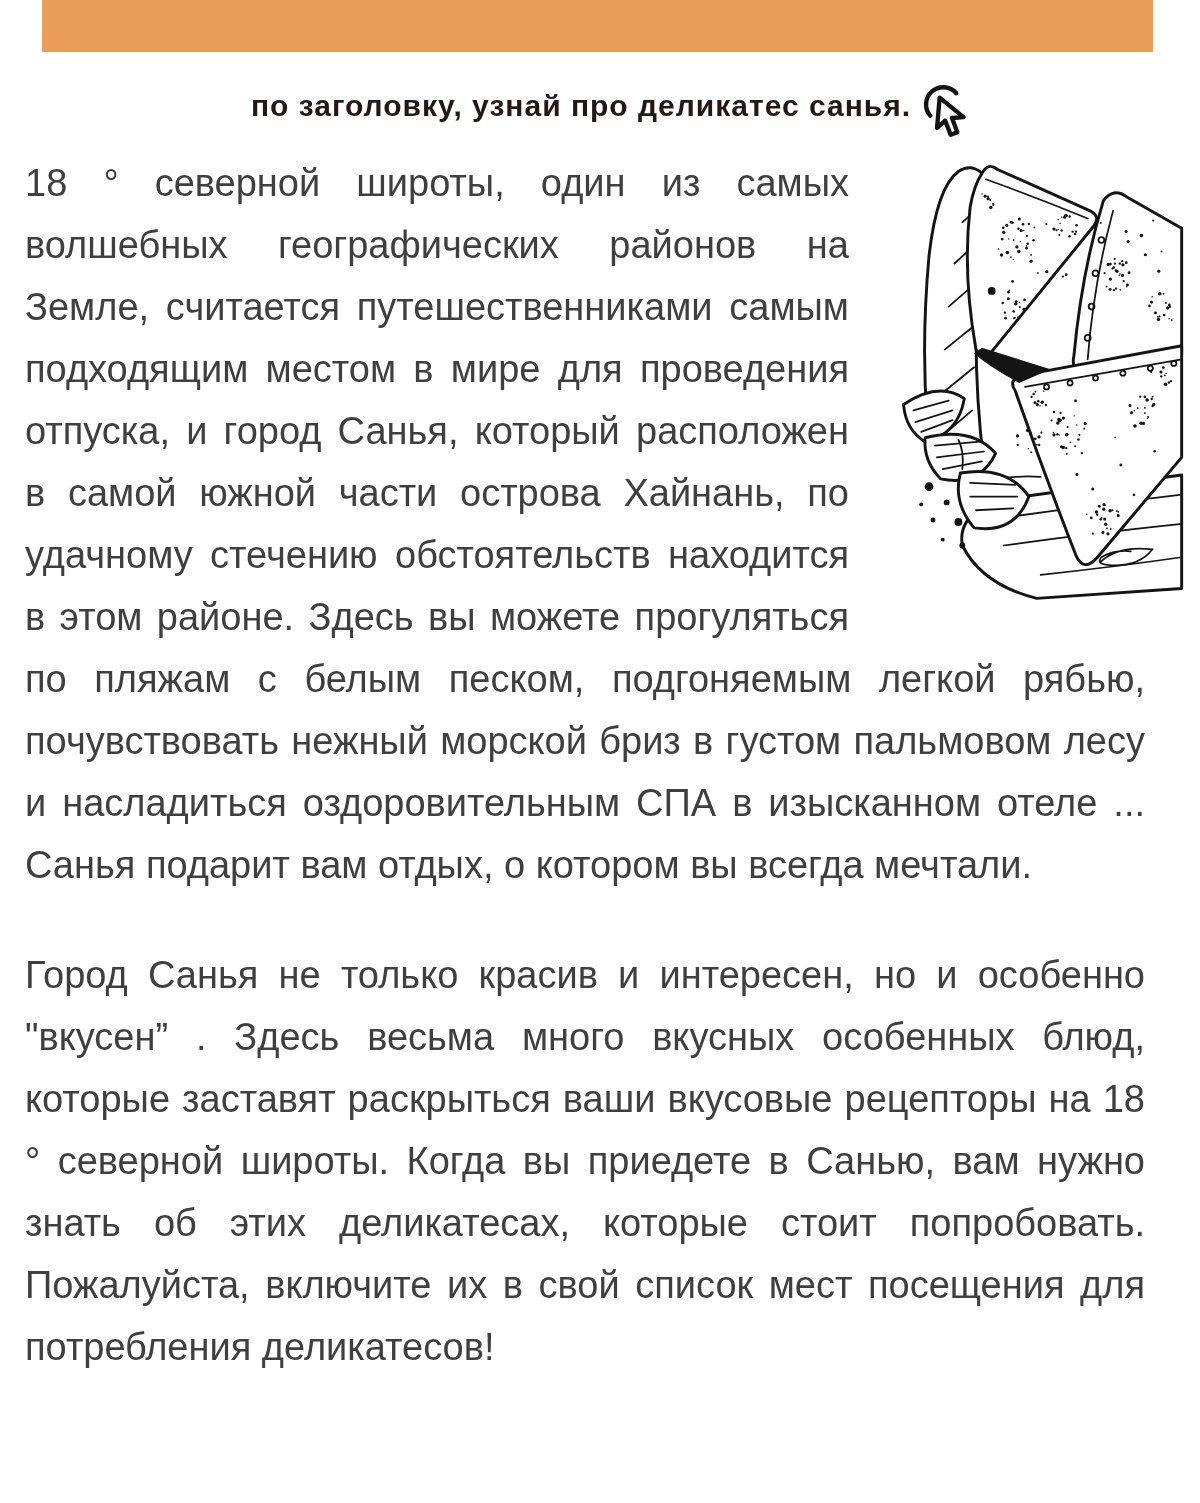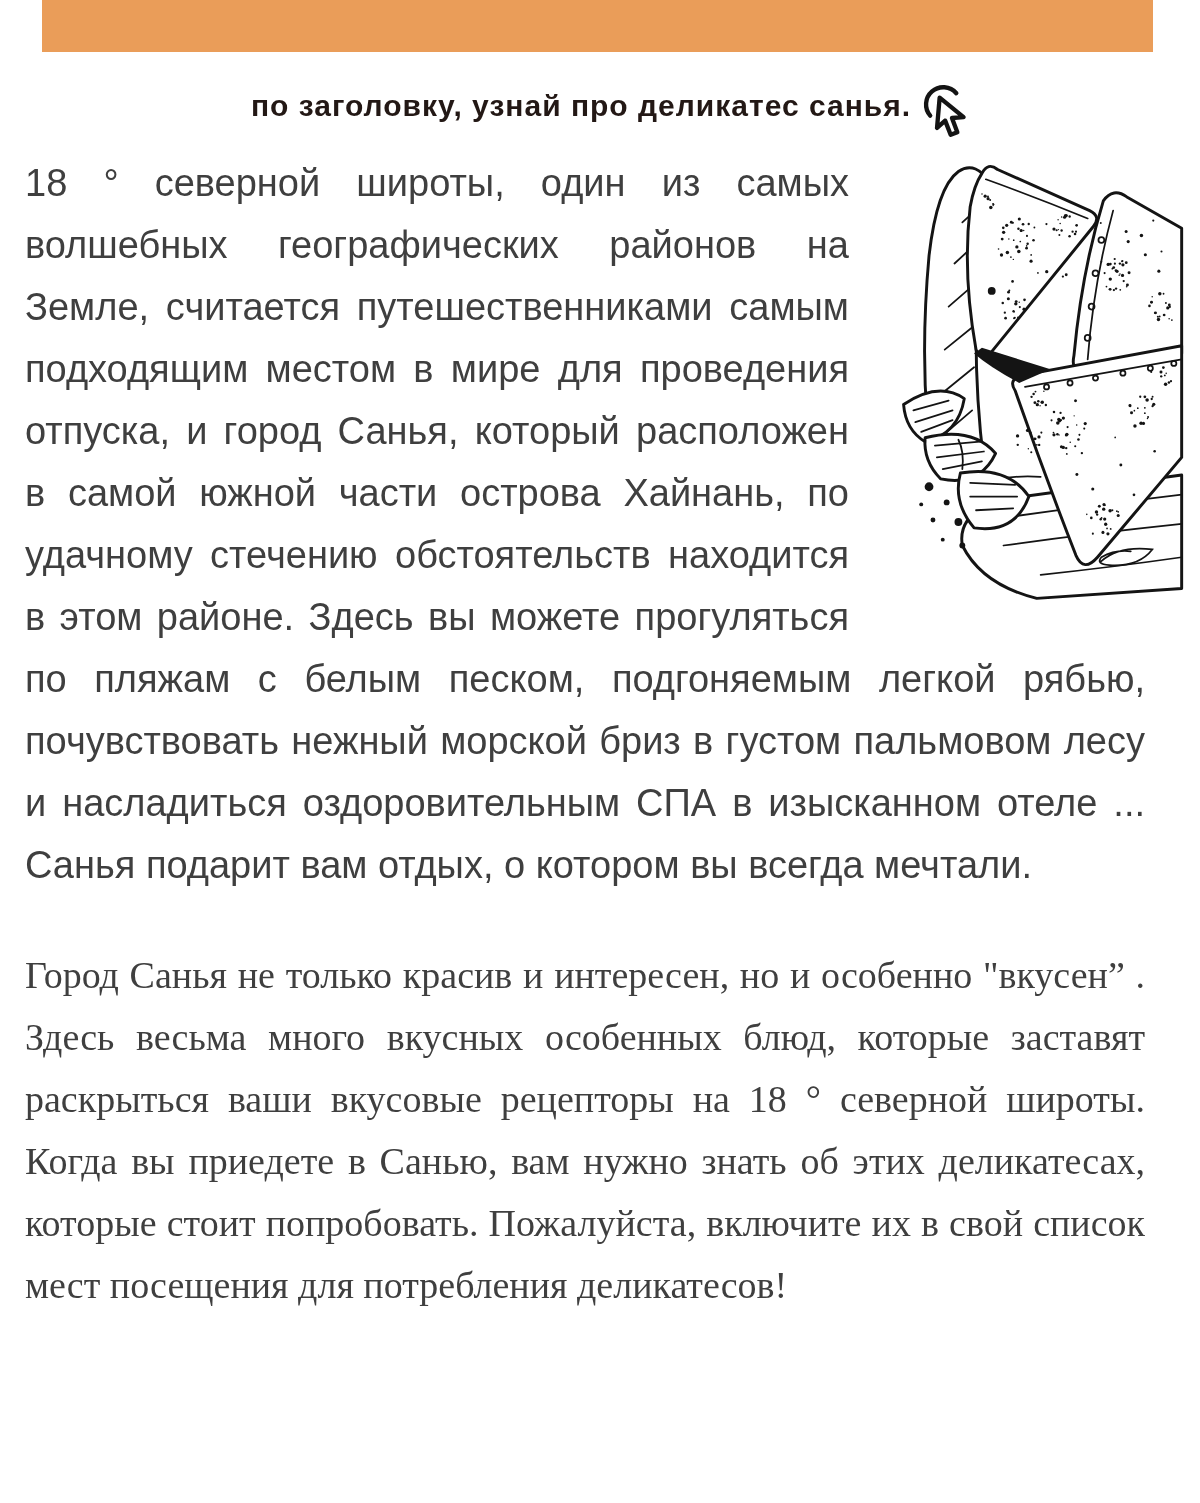--- a/index.html
+++ b/index.html
@@ -55,21 +55,21 @@
     font-weight:300;
     text-align:justify;
   }
   .illustration{
     float:right;
     width:320px;
     height:470px;
     margin:-6px -40px 10px 16px;
   }
   .illustration svg{display:block;width:100%;height:100%;}
-  .para2{margin-top:48px;font-family:Liberation Serif, serif;}
+  .para2{margin-top:48px;}
   .sketch{stroke:var(--ink);fill:none;stroke-width:3;stroke-linecap:round;stroke-linejoin:round;}
   .sketch-thin{stroke:var(--ink);fill:none;stroke-width:1.8;stroke-linecap:round;}
   .sketch-fill{fill:#ffffff;stroke:var(--ink);stroke-width:3;stroke-linejoin:round;}
   .dotfill{fill:var(--ink);stroke:none;}
 </style>
 </head>
 <body>
 
 <div class="page">
 

